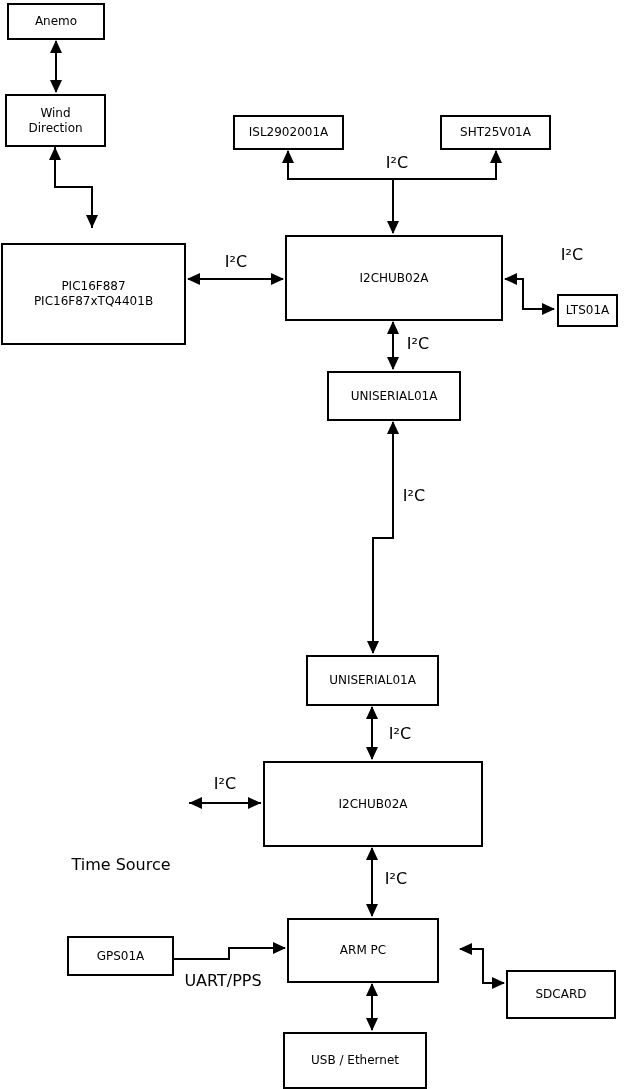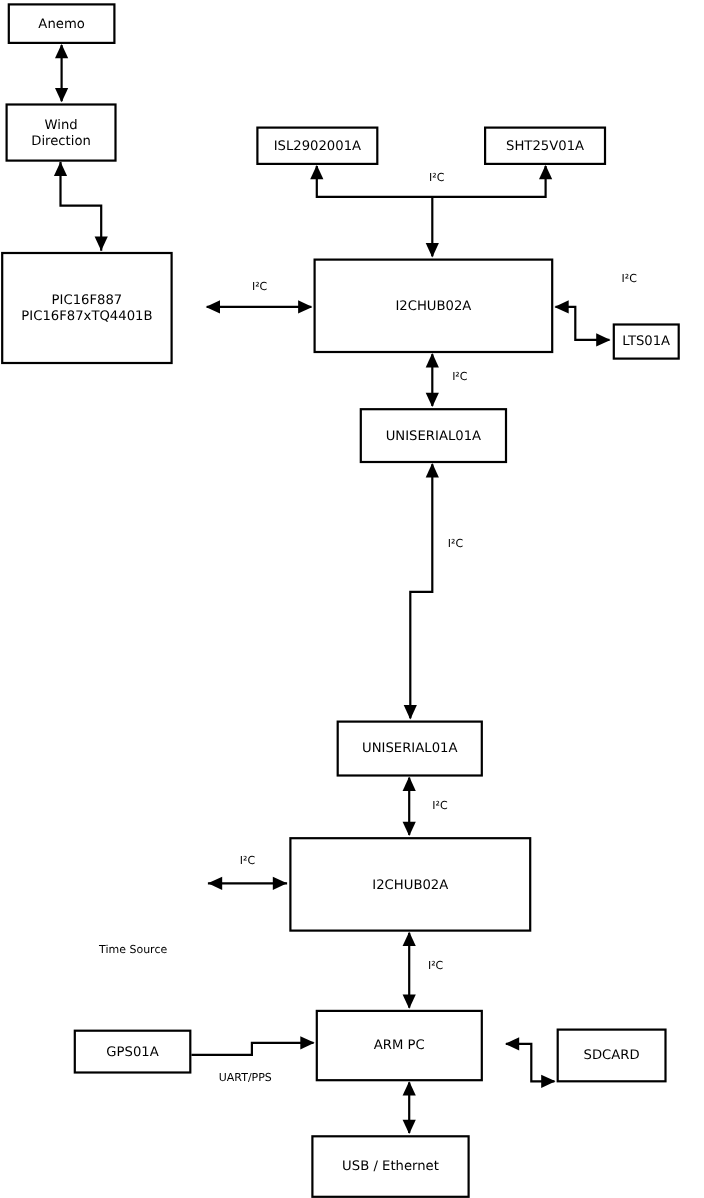--- a/index.html
+++ b/index.html
@@ -13,37 +13,37 @@
   .wires polyline{fill:none;stroke:var(--line,#000);stroke-width:2;}
   .wires polygon{fill:var(--line,#000);stroke:none;}
   .node{
     position:absolute;box-sizing:border-box;
     border:2px solid var(--line,#000);background:var(--fill,#fff);
     display:flex;flex-direction:column;align-items:center;justify-content:center;
     text-align:center;font-size:12px;line-height:1.25;white-space:nowrap;
   }
   .elabel{
     position:absolute;transform:translate(-50%,-50%);
-    font-size:10px;white-space:nowrap;
+    font-size:16px;white-space:nowrap;
   }
   
   .n-anemo{left:7px;top:3px;width:98px;height:37px}
   .n-wind{left:5px;top:94px;width:101px;height:53px}
-  .n-pic{left:1px;top:229px;width:156px;height:102px}
+  .n-pic{left:1px;top:243px;width:185px;height:102px}
   .n-isl{left:233px;top:115px;width:111px;height:35px}
   .n-sht{left:440px;top:115px;width:111px;height:35px}
   .n-hub1{left:285px;top:235px;width:218px;height:86px}
   .n-lts{left:557px;top:294px;width:61px;height:33px}
   .n-uni1{left:327px;top:371px;width:134px;height:50px}
   .n-uni2{left:306px;top:655px;width:133px;height:51px}
   .n-hub2{left:263px;top:761px;width:220px;height:86px}
   .n-baro{left:75px;top:776px;width:113px;height:57px}
   .n-gps{left:67px;top:936px;width:107px;height:40px}
   .n-arm{left:287px;top:918px;width:152px;height:65px}
-  .n-sd{left:506px;top:935px;width:100px;height:49px}
+  .n-sd{left:506px;top:970px;width:110px;height:49px}
   .n-usb{left:283px;top:1032px;width:144px;height:57px}
   
   .l-i2c-top{left:397px;top:162px}
   .l-i2c-pic{left:236px;top:261px}
   .l-i2c-lts{left:572px;top:254px}
   .l-i2c-h1u1{left:418px;top:343px}
   .l-i2c-long{left:414px;top:495px}
   .l-i2c-u2h2{left:400px;top:733px}
   .l-i2c-baro{left:225px;top:783px}
   .l-i2c-h2arm{left:396px;top:878px}

